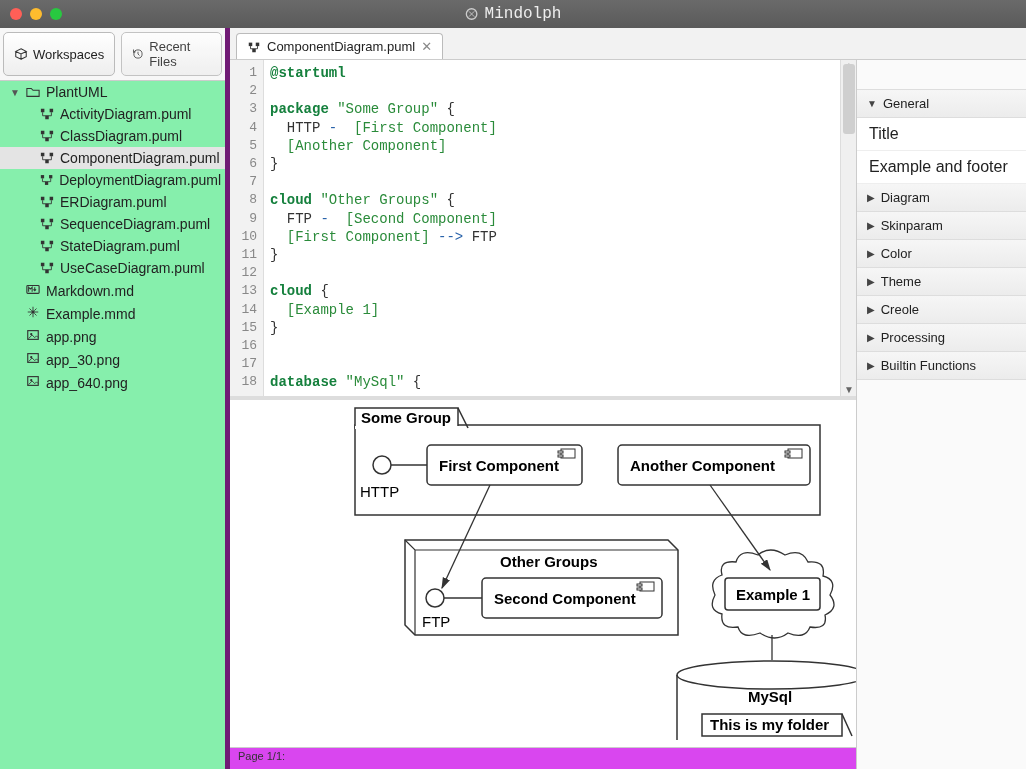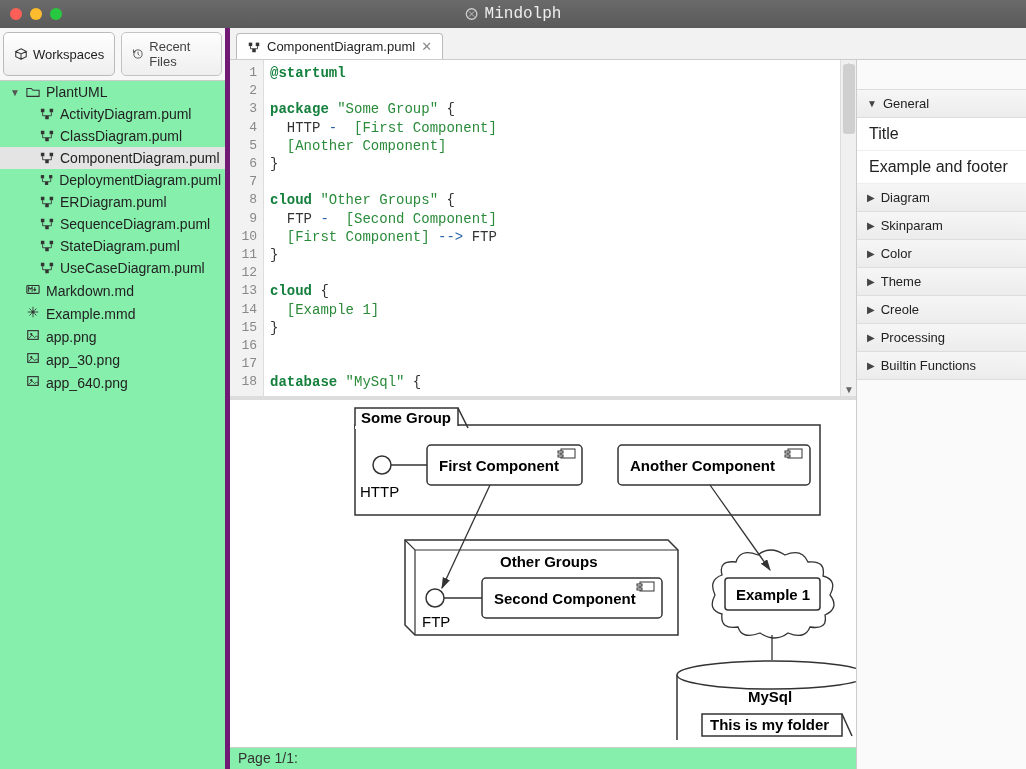--- a/index.html
+++ b/index.html
@@ -54,21 +54,21 @@
 .str{color:#2a8b3a;}
 .comp{color:#2a8b3a;margin-top:44px;}
 .op{color:#2a63aa;}
 .plain{color:#333;}
 .escroll{ width:16px; background:#f0f0f0; border-left:1px solid #ddd; position:relative;}
 .escroll .thumb{ position:absolute; top:4px; left:2px; width:12px; height:70px; background:#cfcfcf; border-radius:3px;}
 .escroll .arr{ position:absolute; left:2px; width:12px; height:12px; color:#666; text-align:center; font-size:10px;}
 .escroll .au{ top:0px;} .escroll .ad{ bottom:0px;}
 .preview{ flex:1; background:#fff; position:relative; overflow:hidden;}
 .preview svg{ position:absolute; top:0; left:0;}
-.statusbar{ height:22px; border-top:1px solid #ccc; background:#86efac; padding:2px 8px; font-size:14px; color:#333;}
+.statusbar{ height:22px; border-top:1px solid #ccc; background:#d946ef; padding:2px 8px; font-size:11px; color:#333;}
 .rightpanel{ width:170px; border-left:1px solid #ccc; background:#fafafa; display:flex; flex-direction:column;}
 .rpheader{ height:30px; border-bottom:1px solid #ddd;}
 .acc{ flex:1; overflow:auto;}
 .accitem{ border-bottom:1px solid #ddd; background:linear-gradient(#f6f6f6,#ececec); padding:6px 10px; display:flex; align-items:center; gap:6px; cursor:pointer; font-size:13px;}
 .accitem .tri{ font-size:10px; color:#444;}
 .accbody{ background:#fff;}
 .accopt{ padding:7px 12px; border-bottom:1px solid #eee; cursor:pointer; font-size:16px;}
 svg.ico14{width:14px;height:14px;}
 </style>
 </head>

